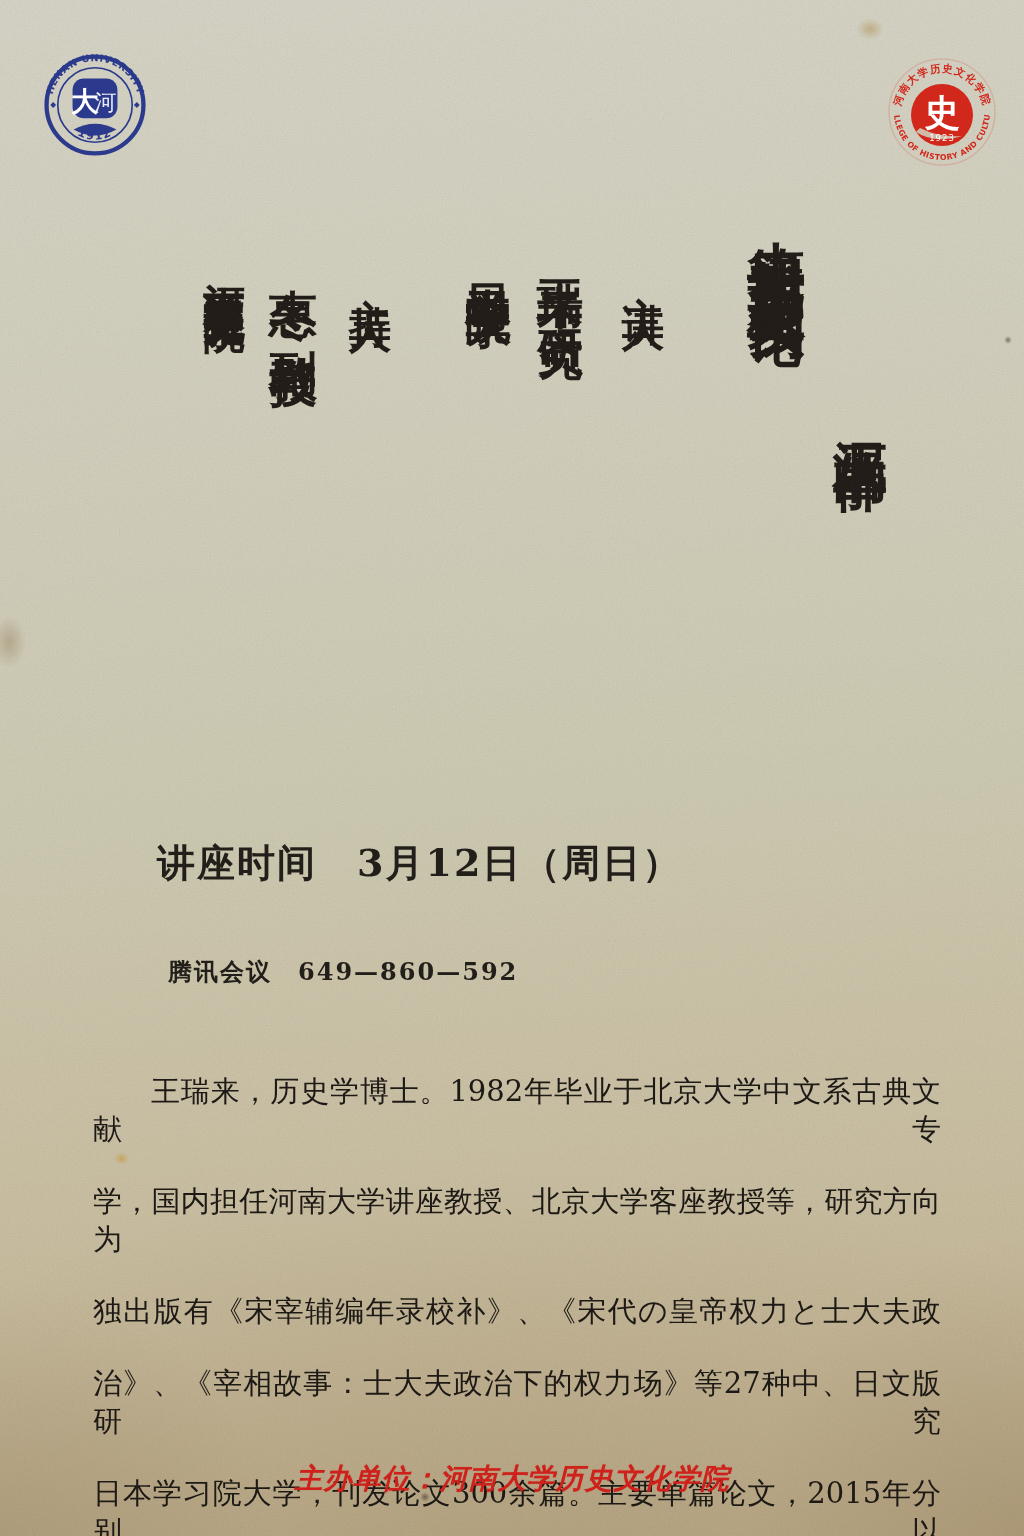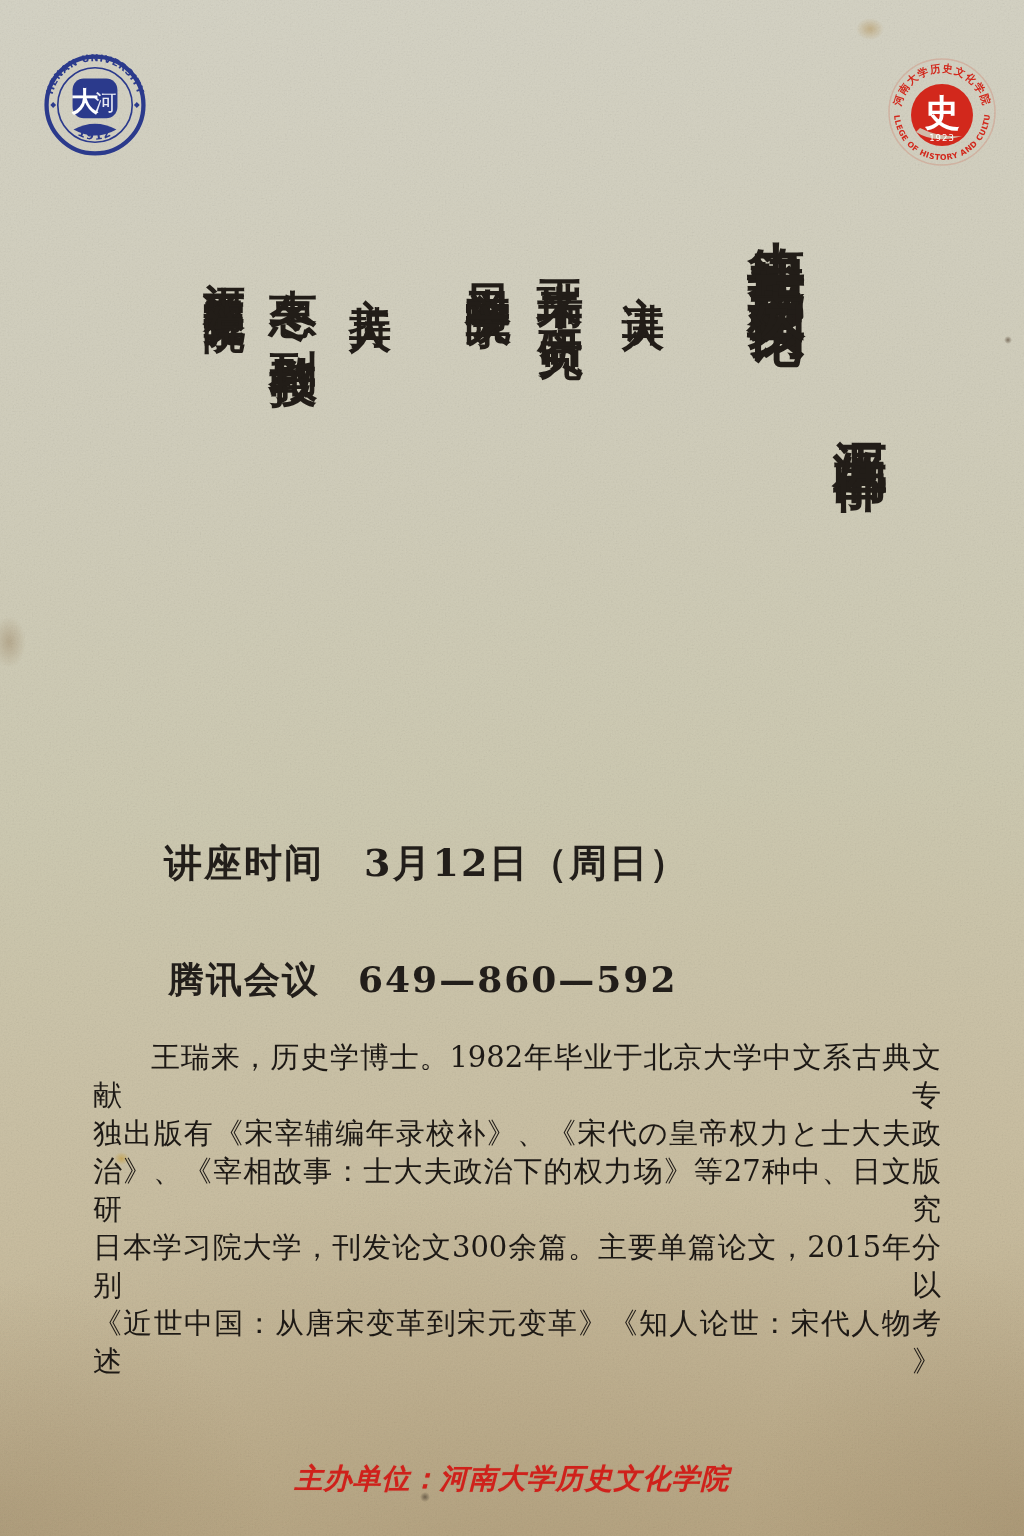--- a/index.html
+++ b/index.html
@@ -45,26 +45,26 @@
   }
   #title-main {left:738px;top:194px;font-size:58px;letter-spacing:7px;}
   #title-sub  {left:824px;top:398px;font-size:54px;letter-spacing:5px;}
   #lecturer-label{left:615px;top:262px;font-size:42px;letter-spacing:8px;}
   #lecturer-name {left:530px;top:244px;font-size:46px;letter-spacing:1px;}
   #lecturer-affil{left:458px;top:248px;font-size:46px;letter-spacing:3px;}
   #host-label{left:342px;top:264px;font-size:42px;letter-spacing:8px;}
   #host-name {left:262px;top:250px;font-size:48px;letter-spacing:5px;}
   #host-affil{left:196px;top:250px;font-size:42px;letter-spacing:3px;}
 
-  .time-line1{position:absolute;left:164px;top:838px;font-size:38px;font-weight:600;letter-spacing:2px;white-space:nowrap;}
+  .time-line1{position:absolute;left:157px;top:838px;font-size:38px;font-weight:600;letter-spacing:2px;white-space:nowrap;}
   .time-line2{position:absolute;left:345px;top:894px;font-size:38px;font-weight:600;letter-spacing:3px;white-space:nowrap;}
-  .meeting-line{position:absolute;left:168px;top:956px;font-size:36px;font-weight:600;letter-spacing:2px;white-space:nowrap;}
+  .meeting-line{position:absolute;left:168px;top:956px;font-size:24px;font-weight:600;letter-spacing:2px;white-space:nowrap;}
 
   .bio{position:absolute;left:93px;top:1038px;width:848px;font-size:29px;line-height:38px;font-weight:500;color:#1d1915;}
-  .bio-line{text-align:justify;text-align-last:justify;text-justify:inter-character;}
+  .bio-line{text-align:justify;text-align-last:justify;text-justify:inter-character;margin-top:34px;}
   .bio-line.indent{text-indent:2em;}
 
   .organizer{
     position:absolute;top:1460px;left:50%;transform:translateX(-50%);
     font-size:28px;font-weight:700;letter-spacing:1px;white-space:nowrap;
     color:#cf211b;text-shadow:0 0 1px rgba(207,33,27,.4);font-style:italic;
   }
 </style>
 </head>
 <body>
@@ -129,20 +129,21 @@
   <div class="v-col" id="lecturer-affil">日本学习院大学</div>
   <div class="v-col" id="host-label">主持人</div>
   <div class="v-col" id="host-name">惠冬　副教授</div>
   <div class="v-col" id="host-affil">河南大学历史文化学院</div>
 
   <div class="time-line1">讲座时间　3月12日（周日）</div>
   <div class="meeting-line">腾讯会议　649—860—592</div>
 
   <div class="bio">
     <div class="bio-line indent">王瑞来，历史学博士。1982年毕业于北京大学中文系古典文献专</div>
+    <div class="bio-line">学，国内担任河南大学讲座教授、北京大学客座教授等，研究方向为</div>
     <div class="bio-line">独出版有《宋宰辅编年录校补》、《宋代の皇帝权力と士大夫政</div>
     <div class="bio-line">治》、《宰相故事：士大夫政治下的权力场》等27种中、日文版研究</div>
     <div class="bio-line">日本学习院大学，刊发论文300余篇。主要单篇论文，2015年分别以</div>
     <div class="bio-line">《近世中国：从唐宋变革到宋元变革》《知人论世：宋代人物考述》</div>
 
   </div>
 
   <div class="organizer">主办单位：河南大学历史文化学院</div>
 
 </div>

